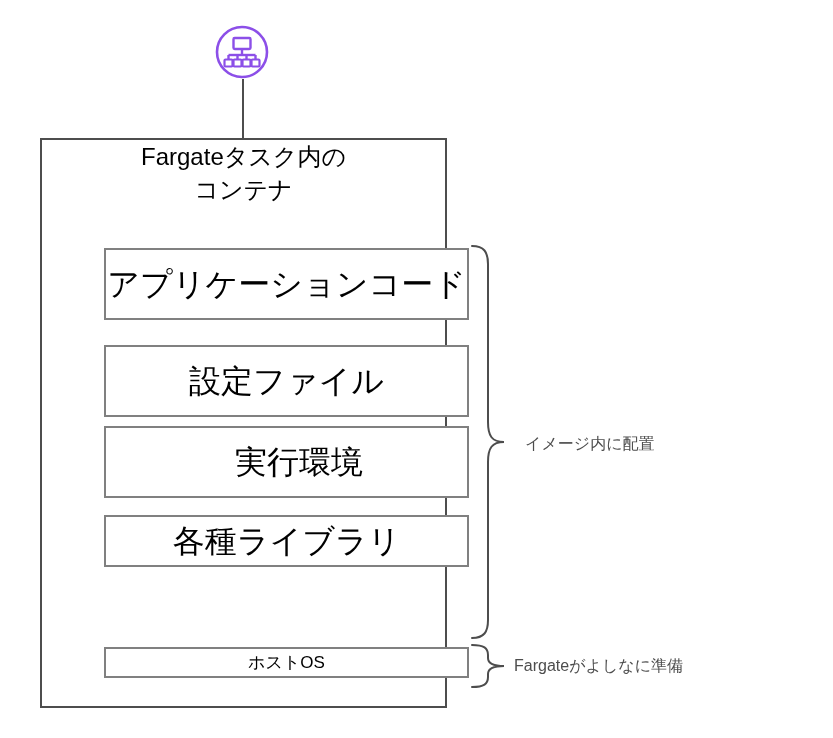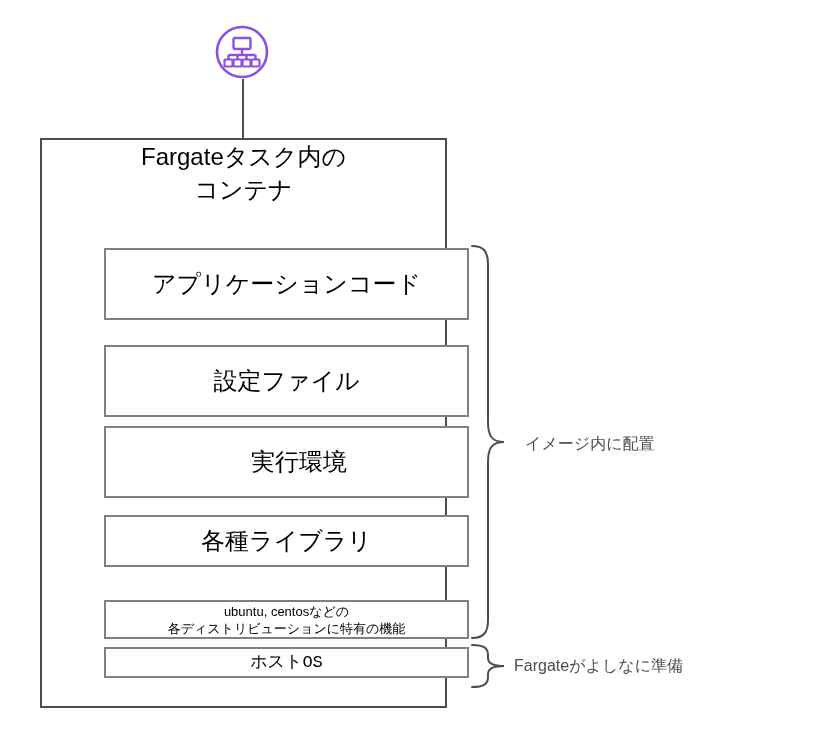--- a/index.html
+++ b/index.html
@@ -63,33 +63,32 @@
     width: 365px;
     border: 2px solid #808080;
     background: #ffffff;
     box-sizing: border-box;
     display: flex;
     align-items: center;
     justify-content: center;
     text-align: center;
   }
   .layer-label {
-    font-size: 24px;
+    font-size: 32px;
     line-height: 30px;
     color: #000000;
     white-space: pre-line;
   }
   .layer-box.small .layer-label {
     font-size: 13px;
     line-height: 17px;
   }
   .layer-box.medium .layer-label {
     font-size: 17px;
     line-height: 21px;
-    font-family: Liberation Mono, monospace;
   }
 
   
   .brace-svg {
     position: absolute;
     overflow: visible;
   }
   .brace-path {
     fill: none;
     stroke: #4d4d4d;
@@ -139,24 +138,20 @@
   </div>
 
   <div class="layer-box" style="top:286px; height:72px;padding-left:25px;">
     <span class="layer-label">実行環境</span>
   </div>
 
   <div class="layer-box" style="top:375px; height:52px;">
     <span class="layer-label">各種ライブラリ</span>
   </div>
 
-  <div class="layer-box small" style="top:460px; height:39px;">
-    <span class="layer-label">ubuntu, centosなどの
-各ディストリビューションに特有の機能</span>
-  </div>
 
   <div class="layer-box medium" style="top:507px; height:31px;">
     <span class="layer-label">ホストOS</span>
   </div>
 </div>
 
 <svg class="brace-svg" style="left:470px; top:244px; width:52px; height:396px;" viewBox="0 0 52 396" xmlns="http://www.w3.org/2000/svg">
   <path class="brace-path" d="M 2,2
            C 14,2 18,8 18,20
            L 18,178

